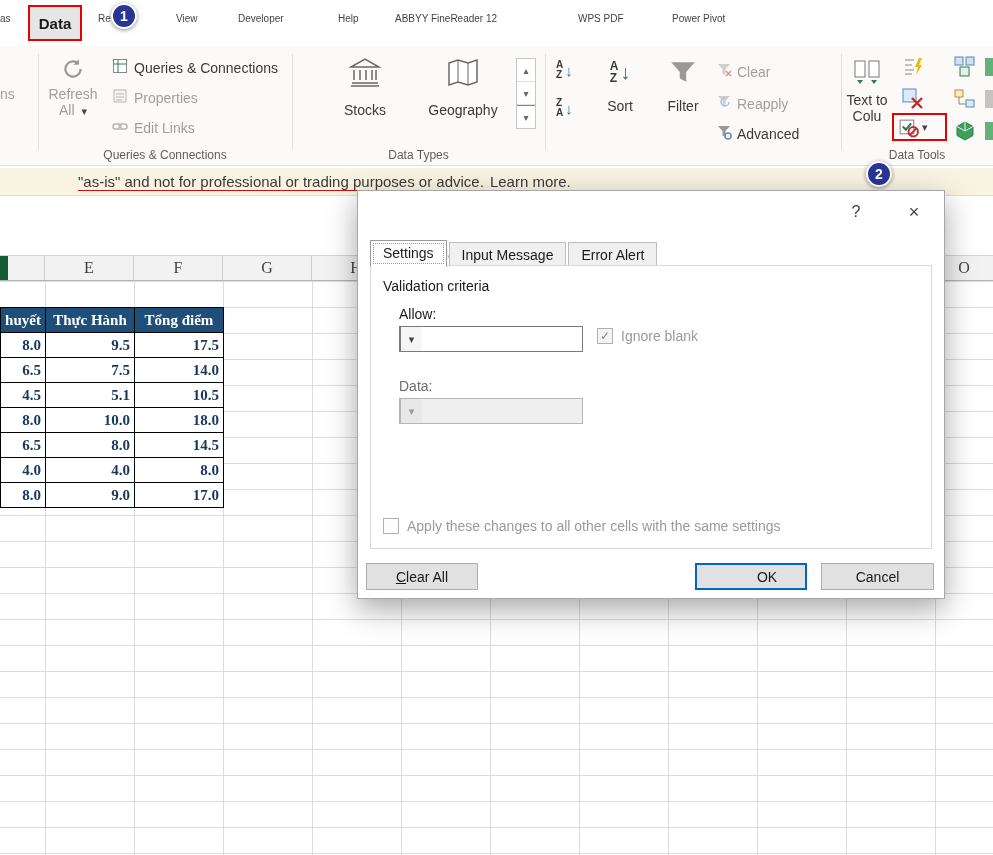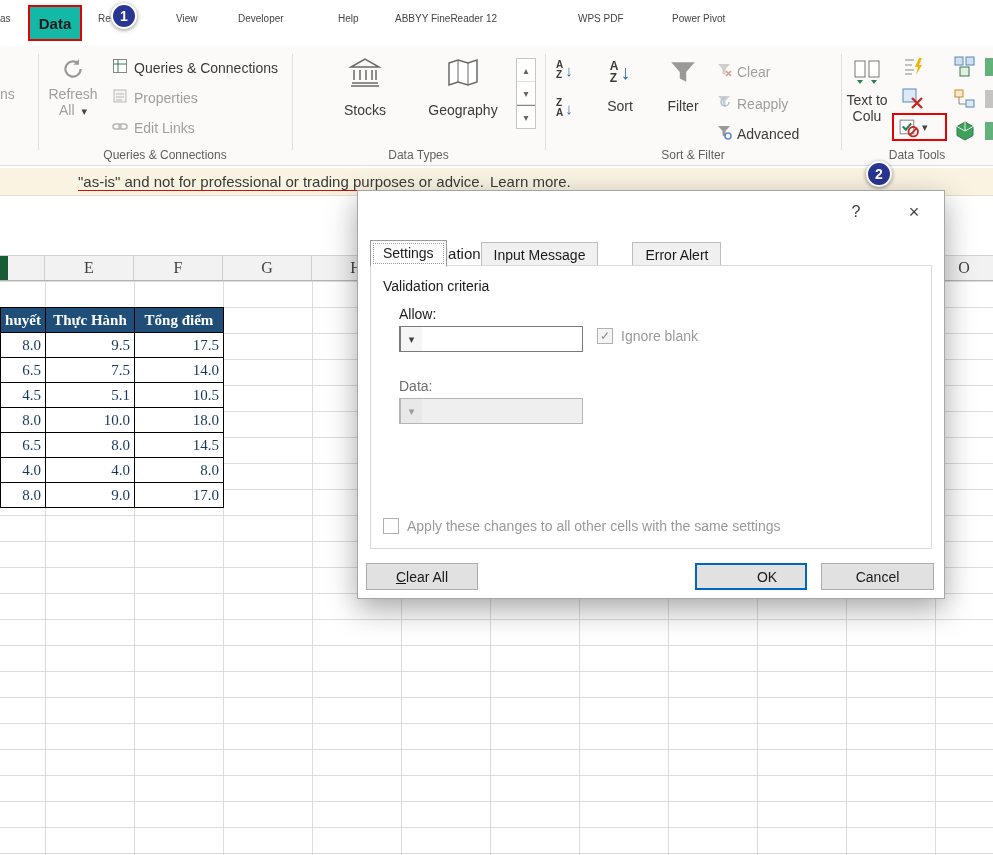--- a/index.html
+++ b/index.html
@@ -5,21 +5,21 @@
   * { margin:0; padding:0; box-sizing:border-box; }
   html,body { width:993px; height:855px; }
   body { font-family:"Liberation Sans", sans-serif; background:#fff; }
   #app { position:relative; width:993px; height:855px; overflow:hidden; background:#fff; }
   .abs { position:absolute; }
 
   
   .menubar { position:absolute; left:0; top:0; width:993px; height:46px; background:#fff; z-index:5; }
   .menu-item { position:absolute; top:13px; font-size:10px; color:#444; white-space:nowrap; cursor:default; }
   .menu-data { position:absolute; left:28px; top:5px; width:54px; height:36px; border:2px solid #e60000;
-               display:flex; align-items:center; justify-content:center; font-size:15px; font-weight:bold; color:#1a1a1a; background:#14b8a6; }
+               display:flex; align-items:center; justify-content:center; font-size:15px; font-weight:bold; color:#1a1a1a; background:#e5e5e5; }
   .badge { position:absolute; width:26px; height:26px; border-radius:50%; background:#283593; color:#fff;
            border:2px solid #fff; box-shadow:0 1px 4px rgba(0,0,0,.45); display:flex; align-items:center; justify-content:center;
            font-size:14px; font-weight:bold; z-index:60; }
   .badge1 { left:111px; top:3px; }
 
   
   .ribbon { position:absolute; left:0; top:46px; width:993px; height:120px; background:#fbfaf9; border-bottom:1px solid #e1dfdd; z-index:4; }
   .rb-divider { position:absolute; top:8px; height:96px; width:1px; background:#e1dfdd; }
   .grp-label { position:absolute; top:102px; font-size:12px; color:#605e5c; text-align:center; white-space:nowrap; }
   .rb-txt { font-size:14px; color:#3b3a39; white-space:nowrap; }
@@ -55,34 +55,34 @@
   .ch-cell { width:89px; text-align:center; line-height:24px; font-family:"Liberation Serif", serif; font-size:16px; color:#3f3f3f;
              border-right:1px solid #cfcfcf; }
   .ch-cell:last-child { width:58px; border-right:none; }
   .grid { position:absolute; left:0; top:281px; width:993px; height:574px;
           background-image:
             linear-gradient(to right, #dcdcdc 1px, transparent 1px),
             linear-gradient(to bottom, #dcdcdc 1px, transparent 1px);
           background-size:89px 26px; background-position:45px 0; z-index:1; }
   table.datatable { position:absolute; left:0; top:307px; border-collapse:collapse; table-layout:fixed; z-index:2;
                     font-family:"Liberation Serif", serif; font-size:15px;padding-left:29px; }
-  .datatable th, .datatable td { border:1px solid #000; height:25px; overflow:hidden; white-space:nowrap; }
+  .datatable th, .datatable td { border:1px solid #000; height:25px; overflow:hidden; white-space:nowrap;font-weight:bold; }
   .datatable th { background:#1f4e79; color:#fff; font-weight:bold; text-align:center; padding:0 2px; }
   .datatable td { background:#fff; color:#17375d; text-align:right; padding:0 4px; }
   .c0 { width:45px; } .c1 { width:89px; } .c2 { width:89px; }
 
   
   .dialog { position:absolute; left:357px; top:190px; width:588px; height:409px; background:#fff;
             border:1px solid #a6a6a6; box-shadow:0 10px 28px rgba(0,0,0,.35); z-index:100; font-size:14px; color:#1a1a1a; }
   .dlg-title { position:absolute; left:22px; top:13px; font-size:15px;margin-top:41px; }
   .dlg-sysbtn { position:absolute; top:4px; width:40px; height:34px; display:flex; align-items:center; justify-content:center;
                 font-size:16px; color:#404040; cursor:pointer; }
   .dlg-help { left:478px; }
   .dlg-close { left:536px; font-size:18px; }
-  .tabs { position:absolute; left:12px; top:49px; display:flex; align-items:flex-end;gap:32px; }
+  .tabs { position:absolute; left:12px; top:49px; display:flex; align-items:flex-end; }
   .tab { padding:4px 12px; font-size:14px; border:1px solid #bdbdbd; background:#f0f0f0; margin-right:2px; height:25px; }
   .tab.active { background:#fff; border-color:#9a9a9a; border-bottom:1px solid #fff; height:27px; position:relative; z-index:2;
                 outline:1px dotted #9a9a9a; outline-offset:-4px; }
   .panel { position:absolute; left:12px; top:74px; width:562px; height:284px; border:1px solid #d9d9d9; background:#fff; }
   .p-label { position:absolute; font-size:14px; color:#1a1a1a; }
   .combo { position:absolute; width:184px; height:26px; border:1px solid #7a7a7a; background:#fff; display:flex; }
   .combo-val { flex:1; padding:4px 0 0 7px; font-size:14px; color:#1a1a1a; }
   .combo-btn { width:22px; border-left:1px solid #7a7a7a; background:#f5f5f5; display:flex; align-items:center; justify-content:center;
                font-size:11px; color:#444; }
   .combo.disabled { border-color:#b5b5b5; background:#efefef; }
@@ -248,21 +248,20 @@
     </div>
     <div class="mini-cmd" style="left:716px;top:78px">
       <span>
         <svg width="16" height="16">
             <path d="M2 2h12l-4.5 5v6l-3-1.5V7z" fill="#9b9997"></path>
             <circle cx="12" cy="12" r="3" fill="none" stroke="#5e8fc0" stroke-width="1.5"></circle>
           </svg>
       </span>
       <span class="rb-txt">Advanced</span>
     </div>
-    <div class="grp-label" style="left:545px;width:296px">Sort &amp; Filter</div>
 
     <div class="abs rb-stack" style="left:844px;top:12px;width:46px">
       <span>
         <svg width="28" height="28">
             <rect x="2" y="3" width="10" height="16" fill="#fff" stroke="#7a7878"></rect>
             <rect x="16" y="3" width="10" height="16" fill="#fff" stroke="#7a7878"></rect>
             <path d="M7 26l-3-4h6zM21 26l-3-4h6z" fill="#2e7d4f"></path>
           </svg>
       </span>
       <span class="rb-txt" style="margin-top:2px">Text to</span>

